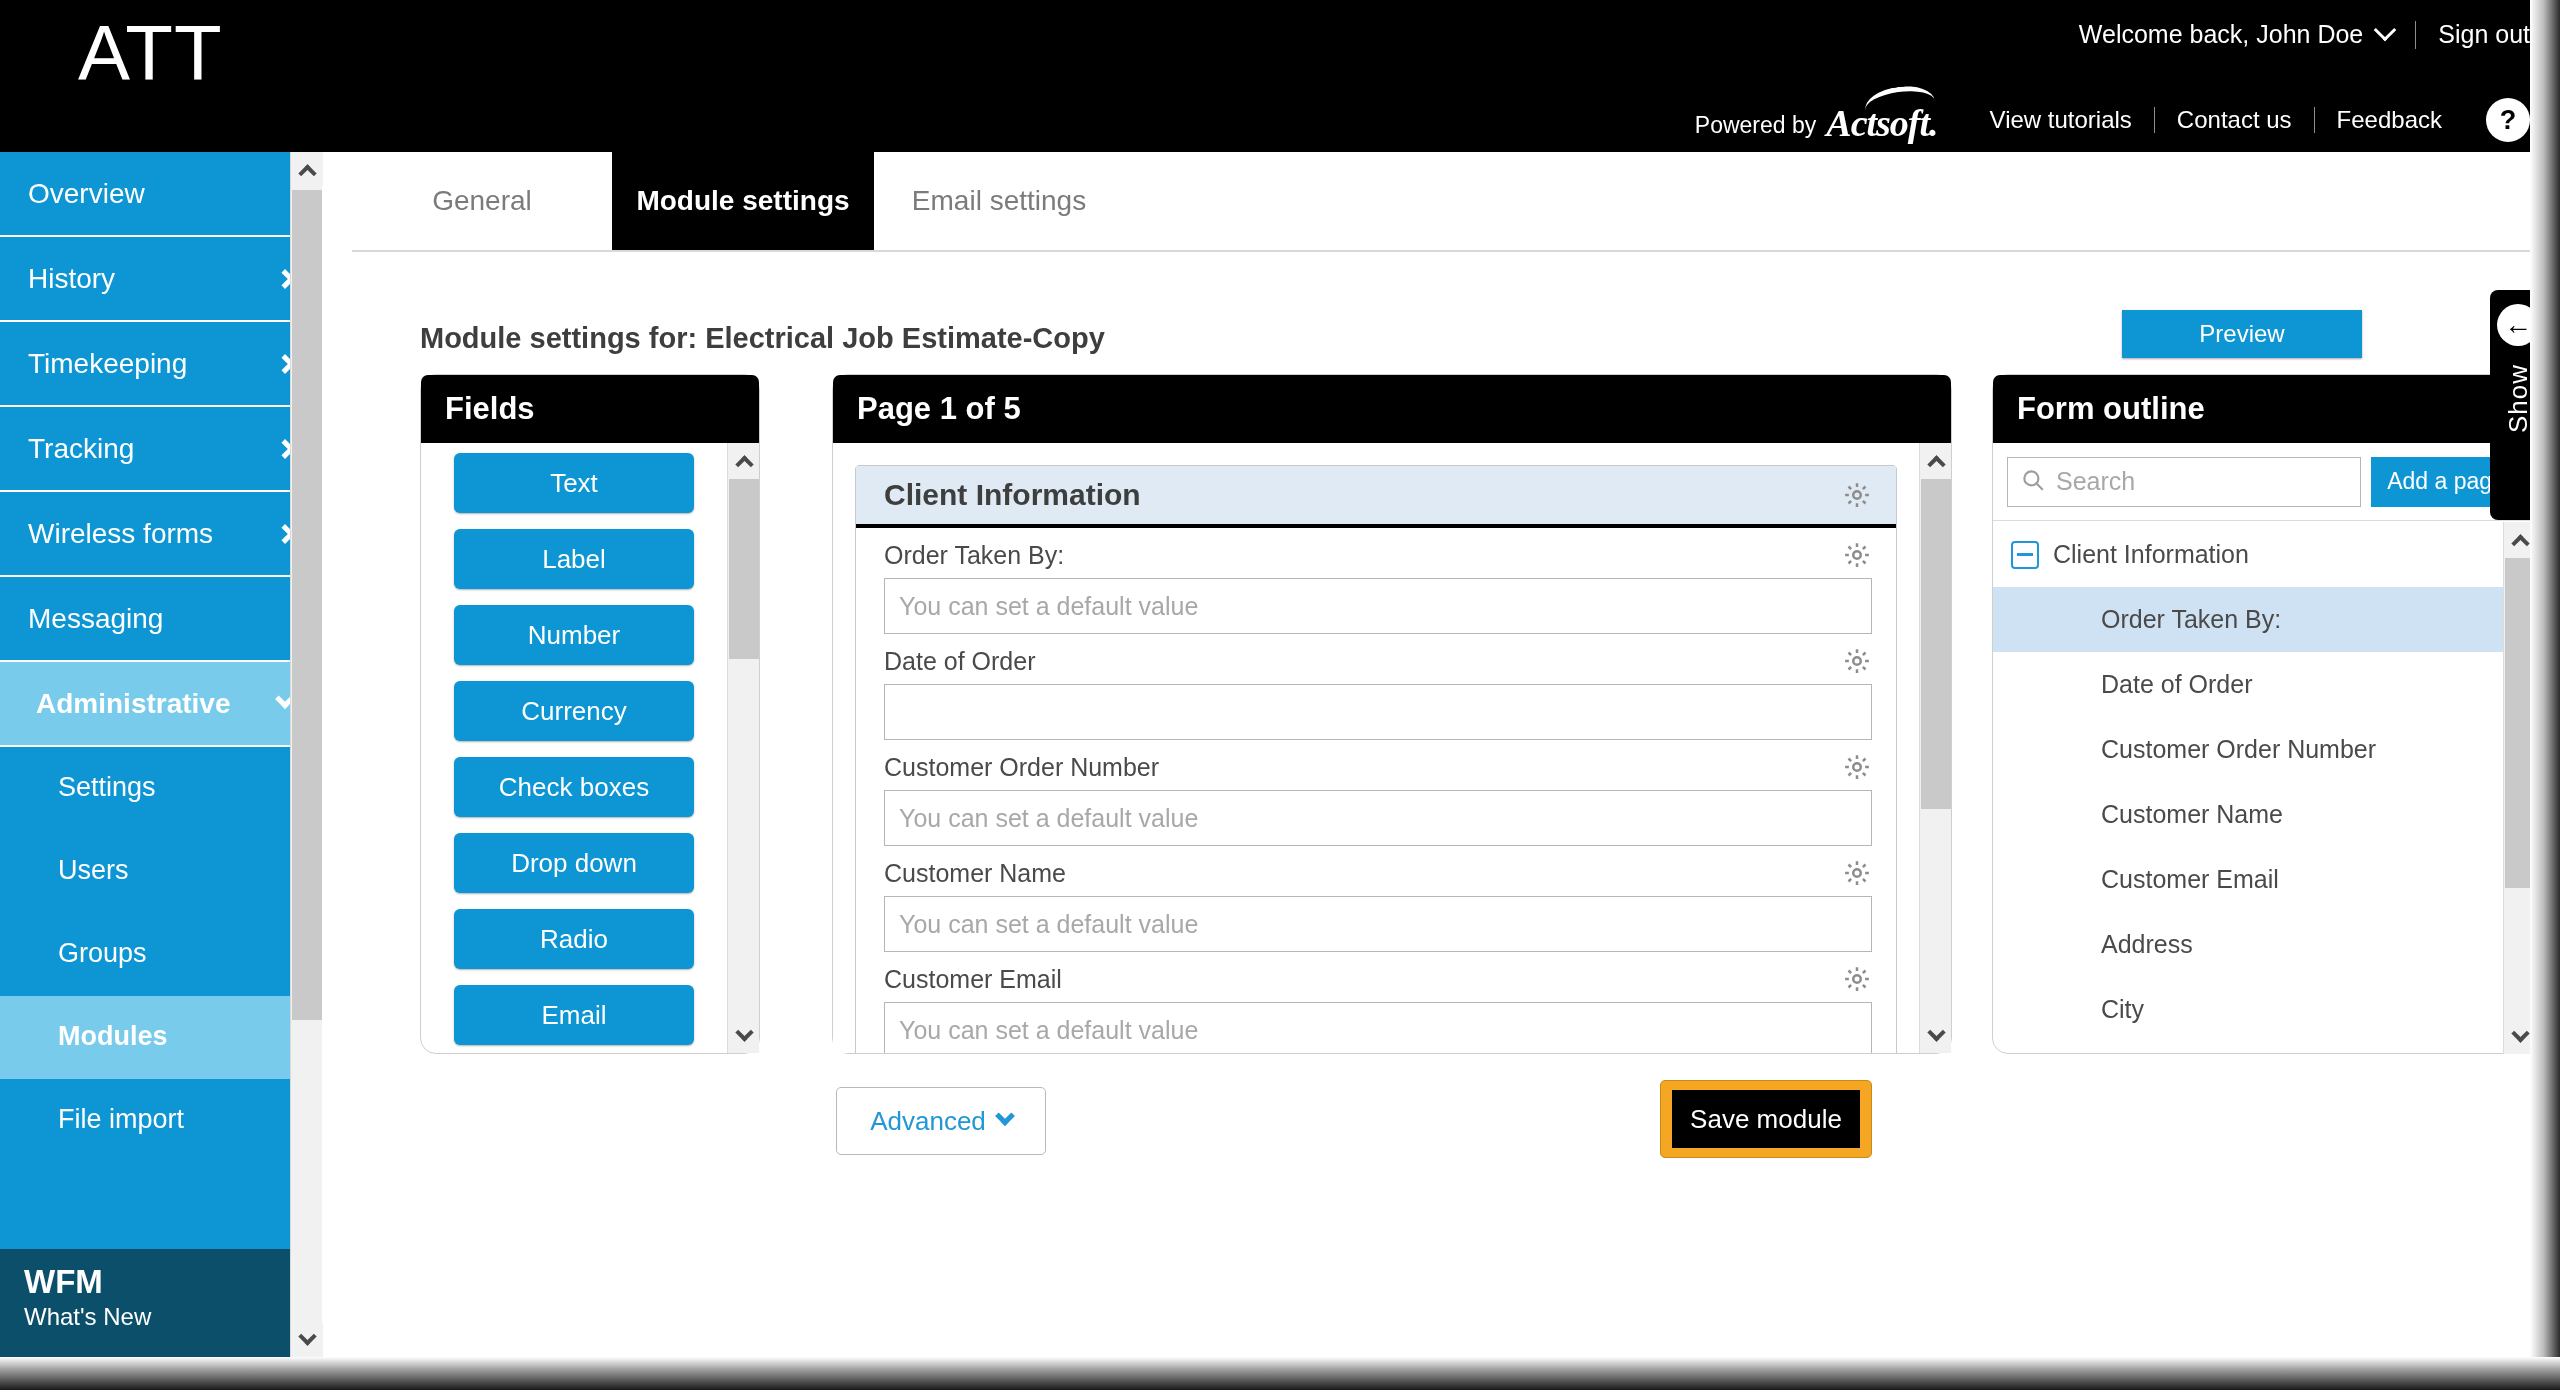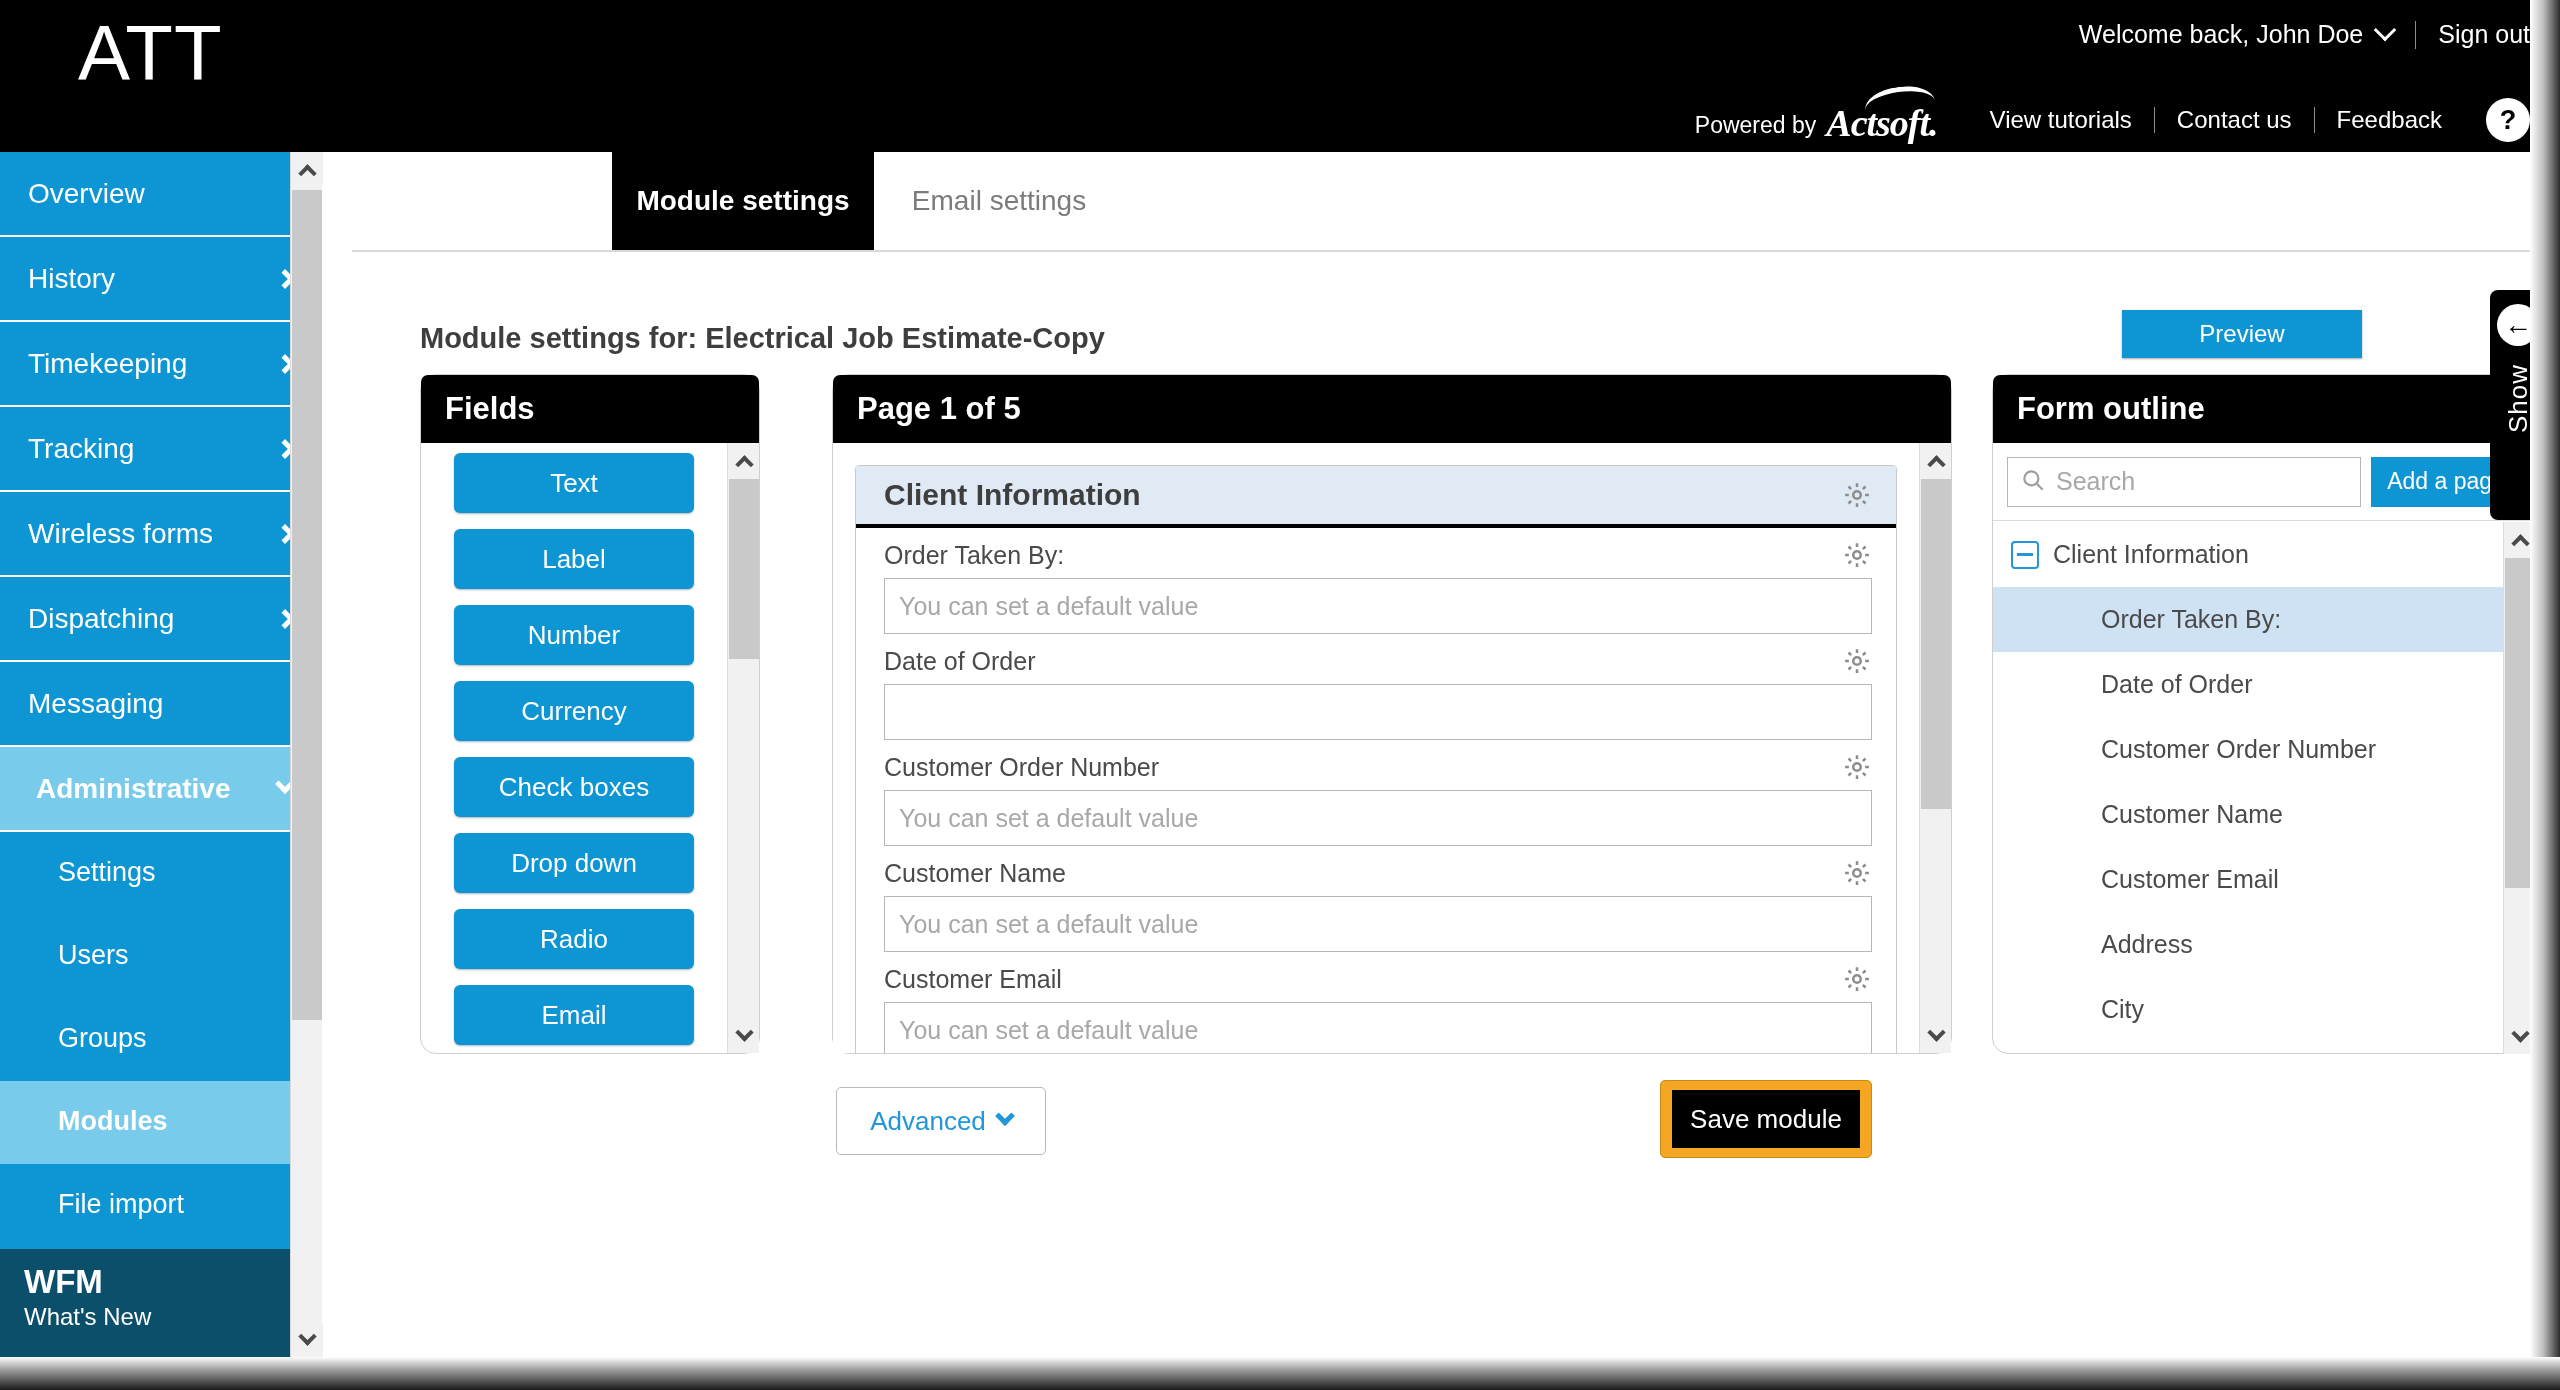--- a/index.html
+++ b/index.html
@@ -341,24 +341,20 @@
     </div>
     <div class="nav-item">
       <span>Tracking</span>
       <span class="chev"></span>
     </div>
     <div class="nav-item">
       <span>Wireless forms</span>
       <span class="chev"></span>
     </div>
     <div class="nav-item">
-      <span>Dispatching</span>
-      <span class="chev"></span>
-    </div>
-    <div class="nav-item">
       <span>Messaging</span>
     </div>
     <div class="nav-item active">
       <span>Administrative</span>
       <span class="chev down"></span>
     </div>
 
     <div class="sub-item">
       <span>Settings</span>
     </div>
@@ -385,20 +381,23 @@
     <div class="arrow-up">
         <i class="chev-g up"></i>
       </div>
     <div class="sb-thumb"></div>
     <div class="arrow-dn">
         <i class="chev-g dn"></i>
       </div>
   </div>
 
   <div class="tabbar">
+    <div class="tab tab-general">
+      <span>General</span>
+    </div>
     <div class="tab tab-email">
       <span>Email settings</span>
     </div>
     <div class="tab tab-module active">
       <span>Module settings</span>
     </div>
   </div>
   <div class="tab-underline"></div>
 
   <div class="content">

